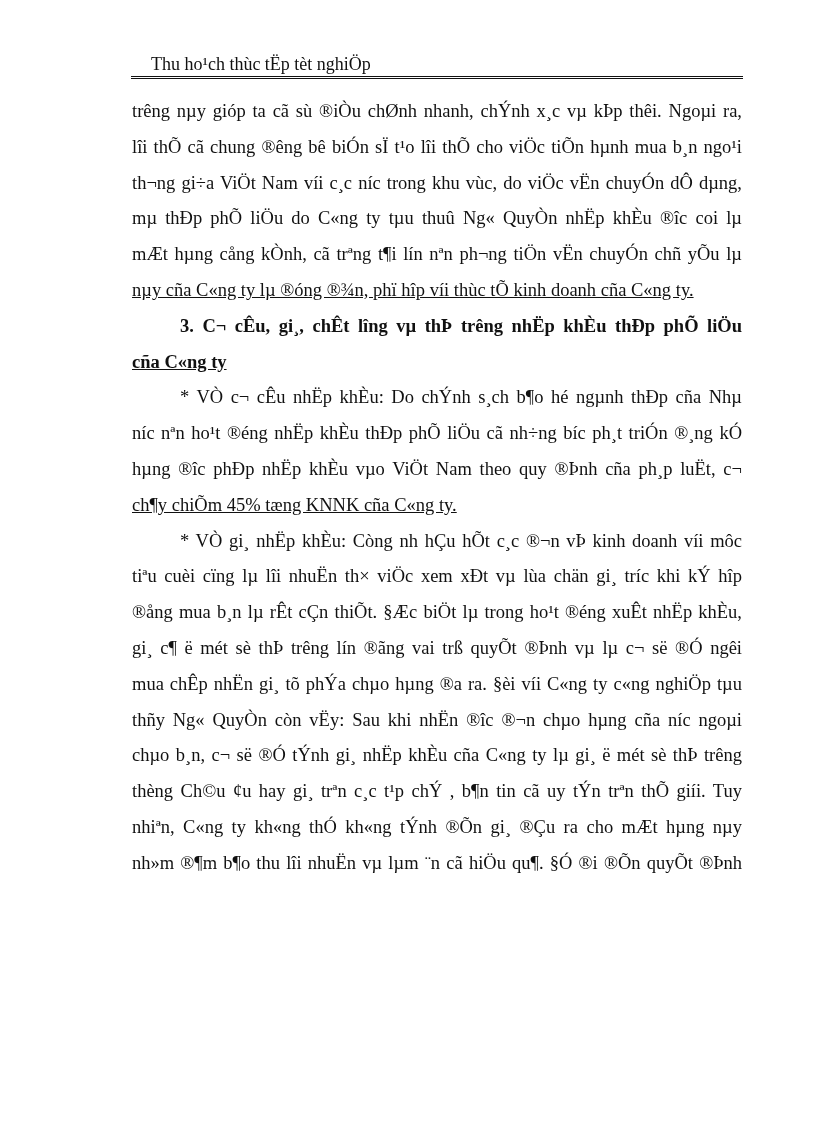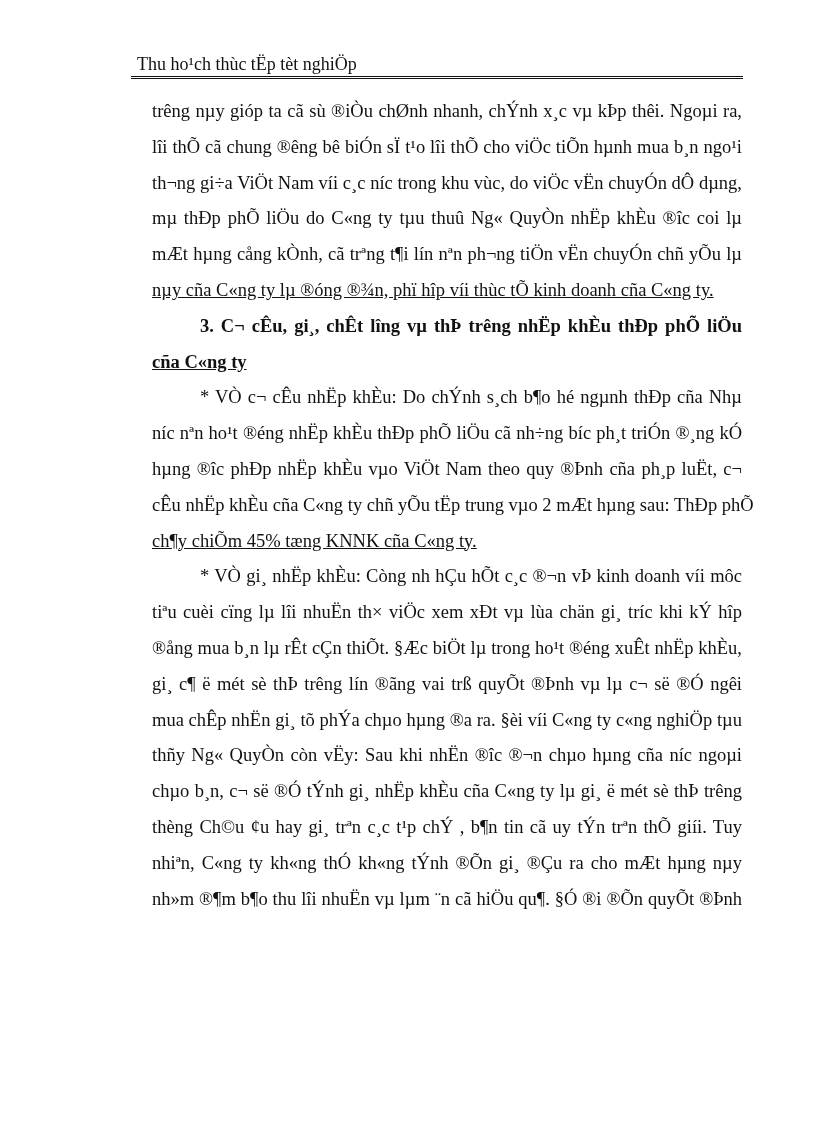--- a/index.html
+++ b/index.html
@@ -18,21 +18,21 @@
     .page-header {
       position: absolute;
       left: 131px;
       top: 50px;
       width: 612px;
       height: 26px;
       border-bottom: 3px double #111111;
     }
     .page-header-title {
       position: absolute;
-      left: 6px;
+      left: 20px;
       bottom: 2px;
       font-size: 18px;
       line-height: 20px;
       white-space: nowrap;
       text-align: right;
     }
     .content {
       position: absolute;
       left: 132px;
       top: 94px;
@@ -44,21 +44,20 @@
       line-height: 35.8px;
       text-align: justify;
       text-align-last: left;
     }
     .para .ln {
       display: block;
       text-align: justify;
       text-align-last: justify;
       white-space: nowrap;
       height: 35.8px;
-      margin-left: 20px;
     }
     .para .ln.last {
       text-align-last: left;
       text-decoration: underline;
     }
     .indent {
       padding-left: 48px;
     }
     .heading {
       font-weight: bold;
@@ -84,21 +83,20 @@
 
   <div class="para heading">
     <span class="ln indent">3. C¬ cÊu, gi¸, chÊt l­îng  vµ thÞ tr­êng  nhËp khÈu thÐp phÕ liÖu</span>
     <span class="ln last">cña C«ng ty</span>
   </div>
 
   <div class="para">
     <span class="ln indent">* VÒ c¬ cÊu nhËp khÈu: Do chÝnh s¸ch b¶o hé ngµnh thÐp cña Nhµ</span>
     <span class="ln">n­íc  nªn ho¹t ®éng nhËp khÈu thÐp phÕ liÖu cã nh÷ng b­íc  ph¸t triÓn ®¸ng kÓ</span>
     <span class="ln">hµng ®­îc  phÐp nhËp khÈu vµo ViÖt Nam theo quy ®Þnh cña ph¸p luËt,  c¬</span>
-    <span class="ln">cÊu nhËp khÈu cña C«ng ty chñ yÕu tËp trung vµo 2 mÆt hµng sau: ThÐp phÕ</span>
     <span class="ln last">ch¶y chiÕm 45% tæng KNNK cña C«ng ty.</span>
   </div>
 
   <div class="para">
     <span class="ln indent">* VÒ gi¸ nhËp khÈu: Còng nh­  hÇu hÕt c¸c ®¬n vÞ kinh doanh víi môc</span>
     <span class="ln">tiªu cuèi cïng lµ lîi nhuËn th× viÖc xem xÐt vµ lùa chän gi¸ tr­íc  khi kÝ hîp</span>
     <span class="ln">®ång mua b¸n lµ rÊt cÇn thiÕt. §Æc biÖt lµ trong ho¹t ®éng xuÊt nhËp khÈu,</span>
     <span class="ln">gi¸ c¶ ë mét sè thÞ tr­êng  lín ®ãng vai trß quyÕt ®Þnh vµ lµ c¬ së ®Ó ng­êi</span>
     <span class="ln">mua chÊp nhËn gi¸ tõ phÝa chµo hµng ®­a  ra. §èi víi C«ng ty c«ng nghiÖp tµu</span>
     <span class="ln">thñy Ng« QuyÒn còn vËy: Sau khi nhËn ®­îc  ®¬n chµo hµng cña n­íc  ngoµi</span>

